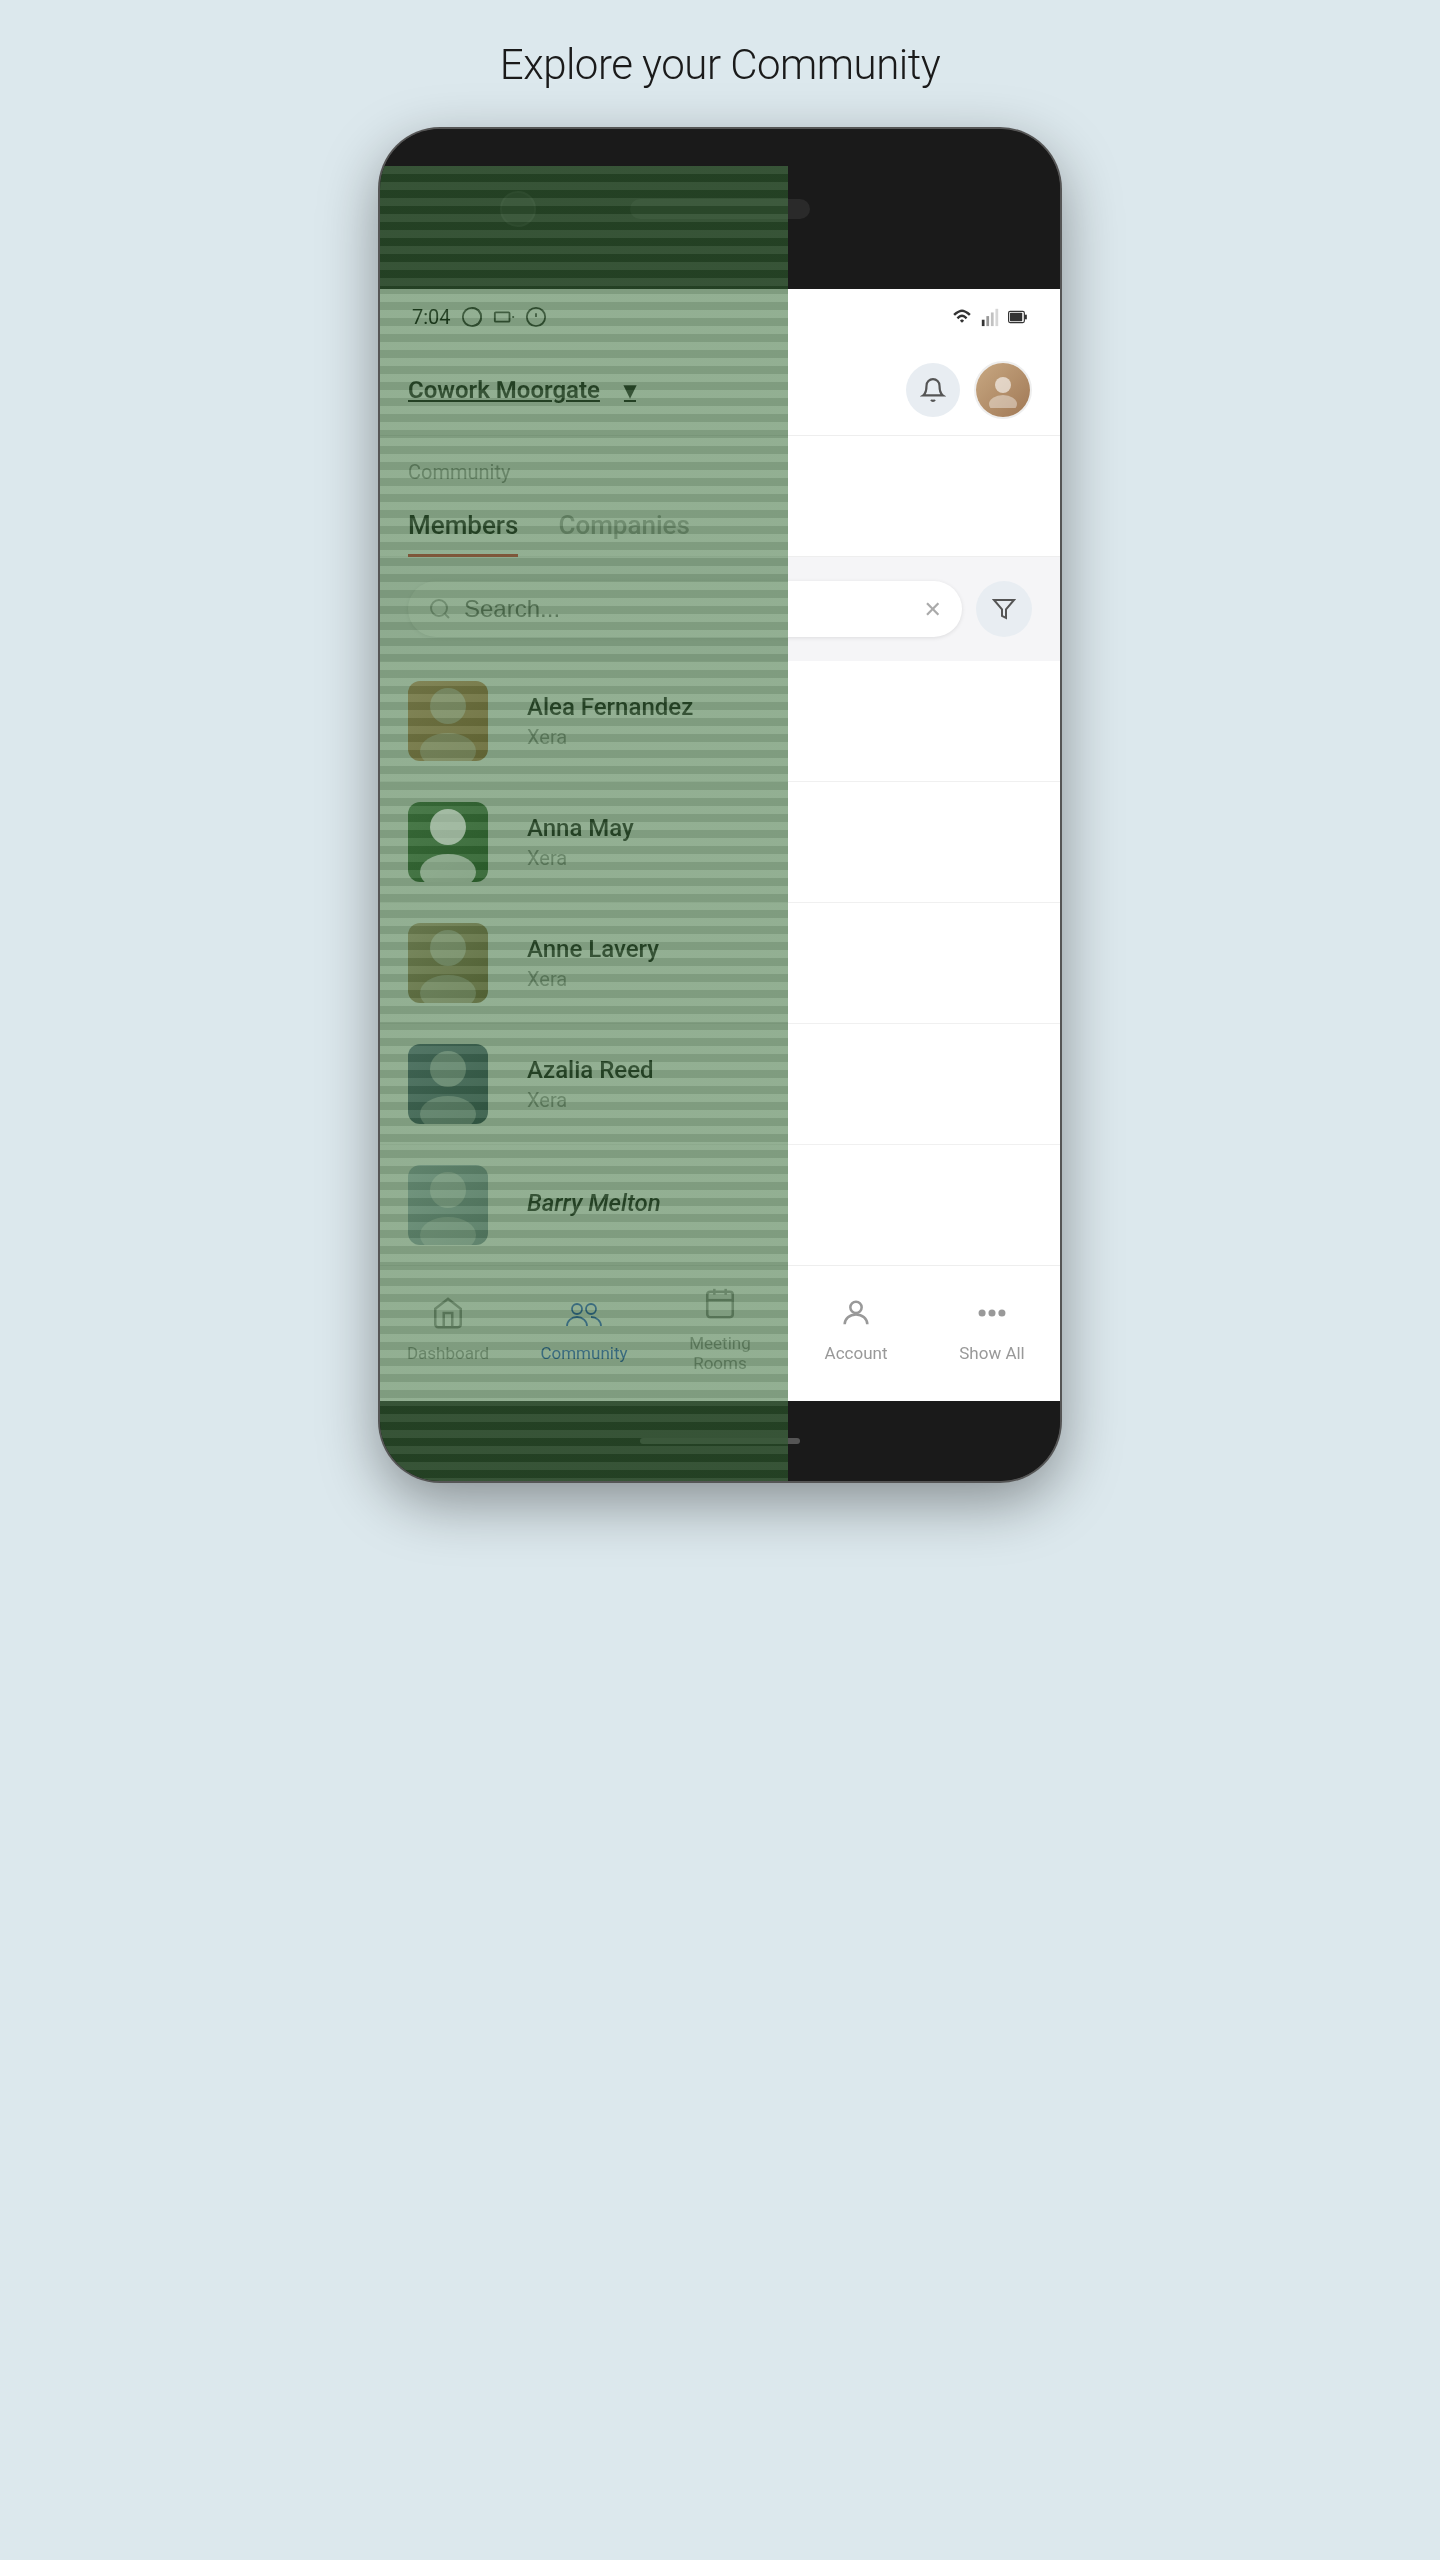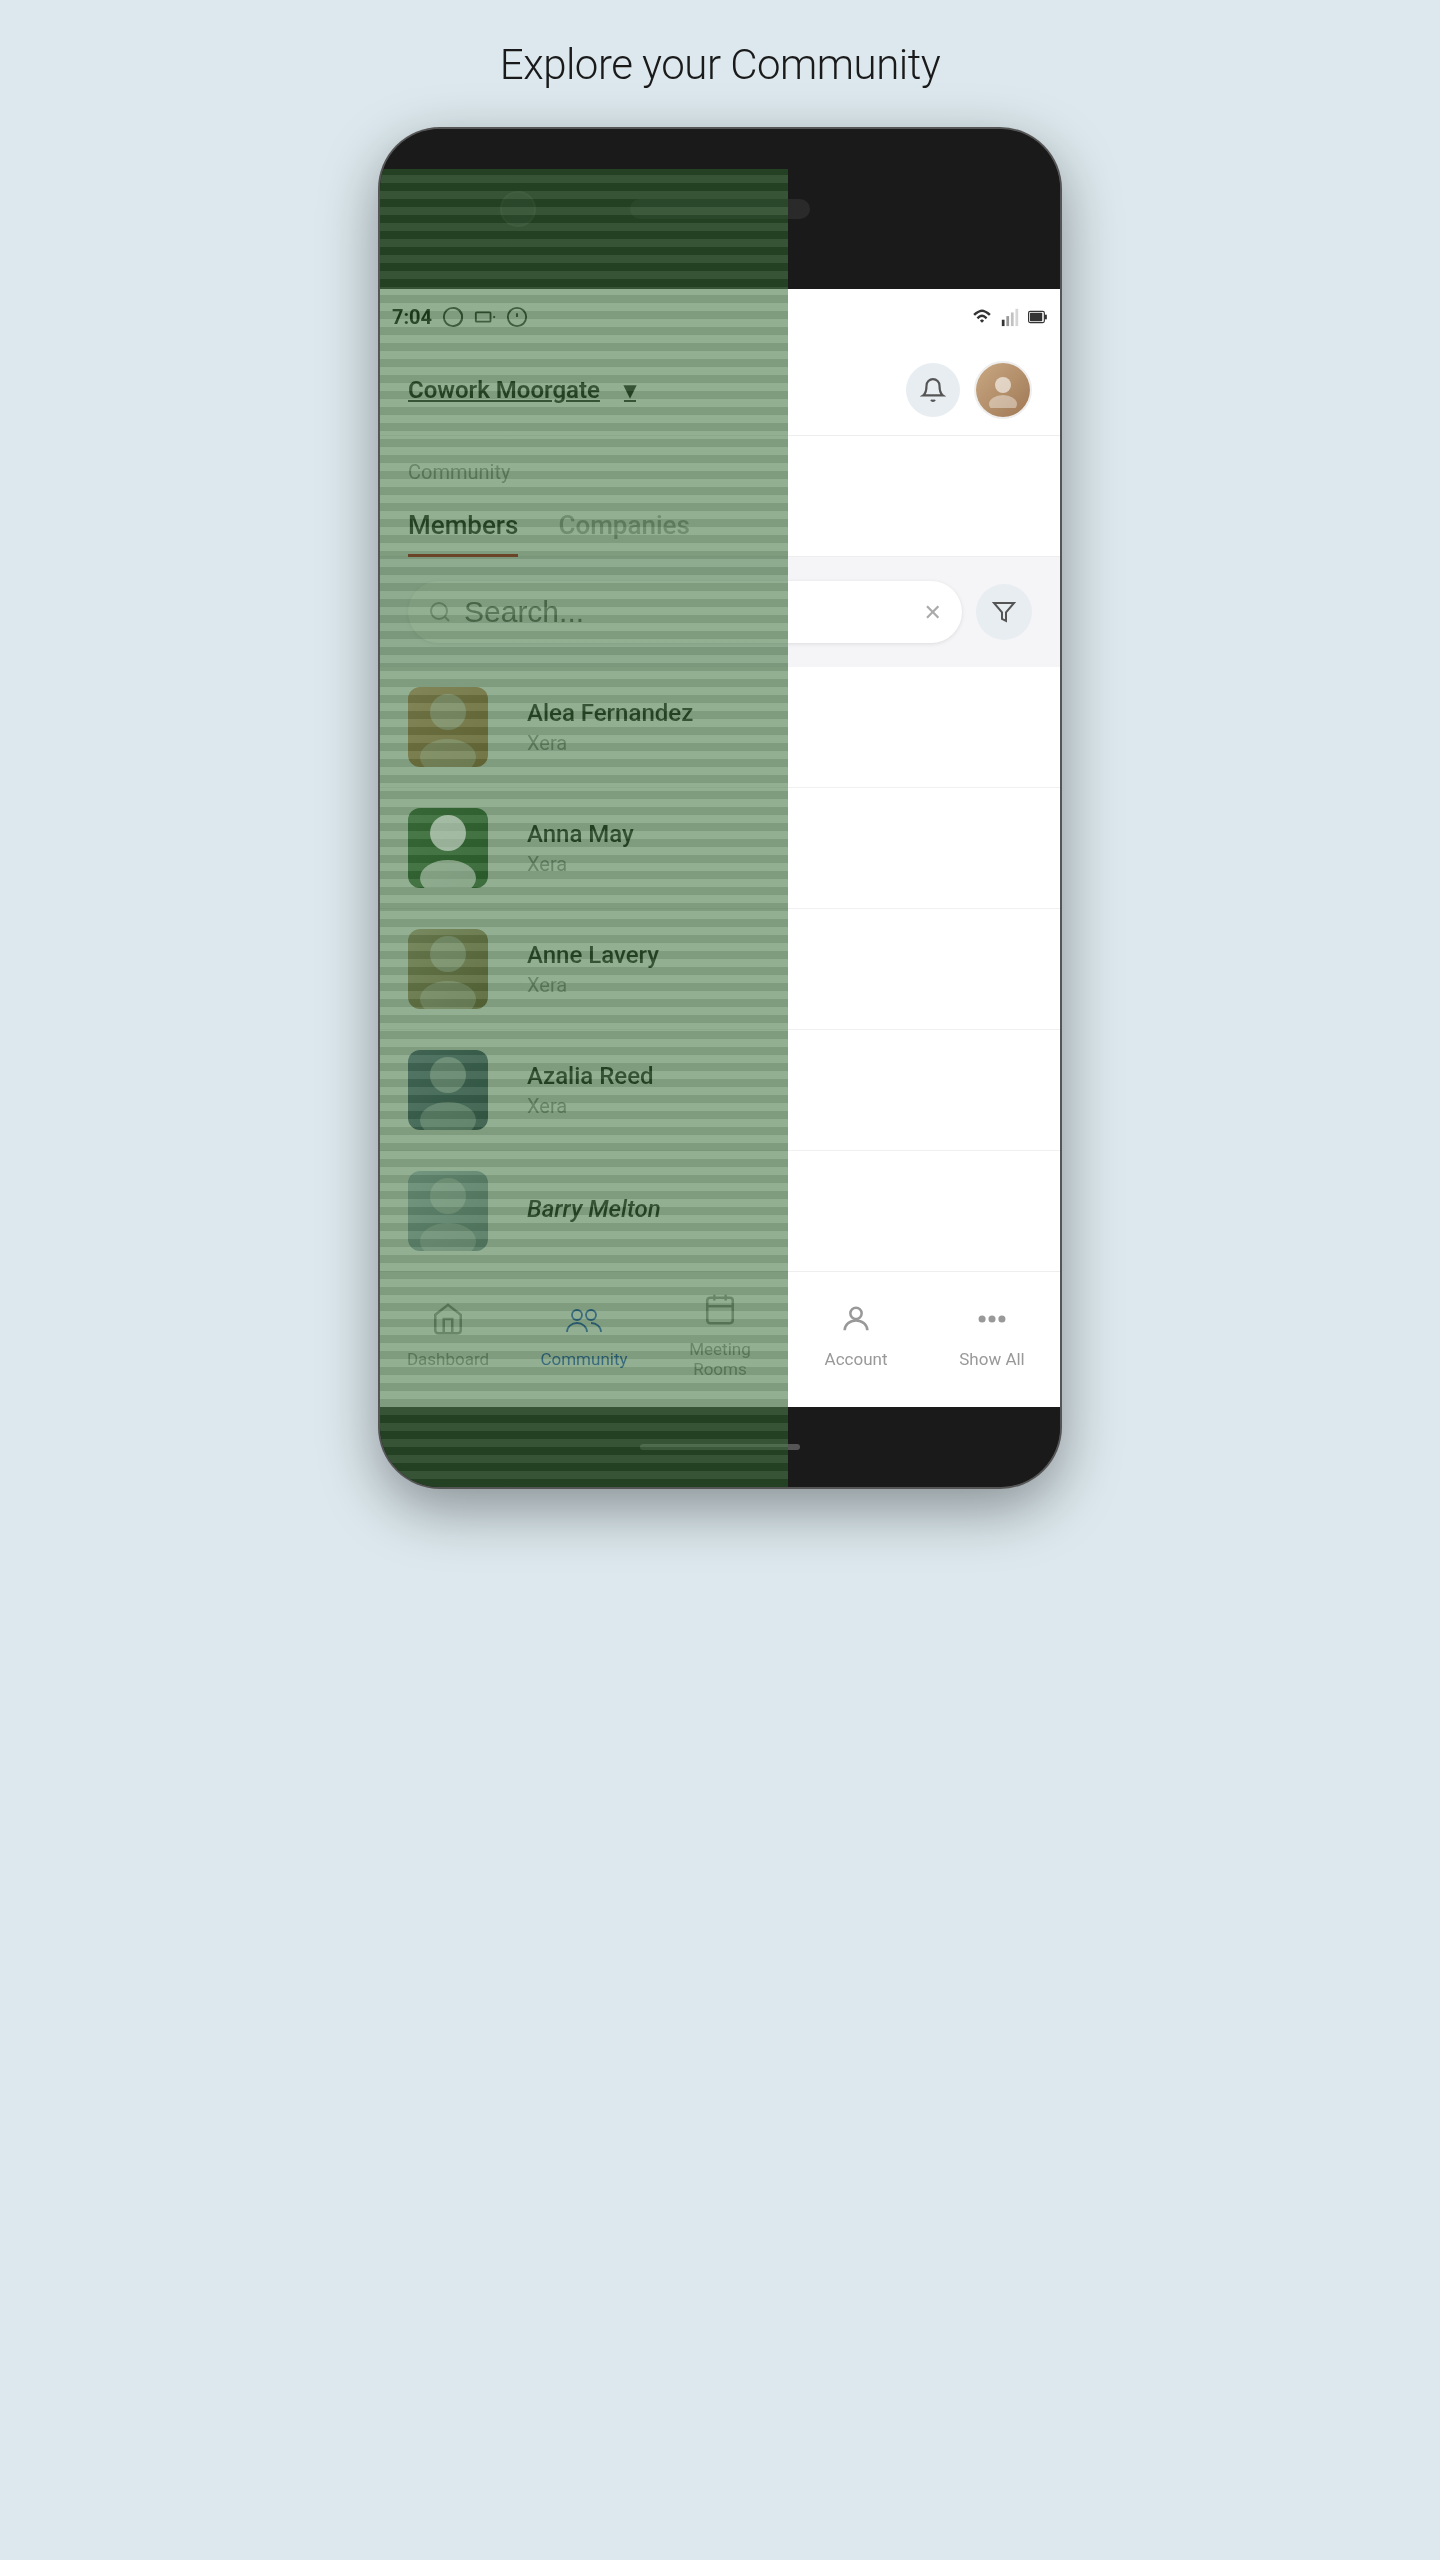--- a/index.html
+++ b/index.html
@@ -84,23 +84,23 @@
       width: 100%;
       min-height: 1000px;
     }
 
     
     .status-bar {
       background: white;
       display: flex;
       justify-content: space-between;
       align-items: center;
-      padding: 16px 12px;
+      padding: 16px 32px;
       font-size: 18px;
-      font-weight: 700;
+      font-weight: 400;
     }
 
     .status-left {
       display: flex;
       align-items: center;
       gap: 10px;
       font-size: 20px;
     }
 
     .status-icons {
@@ -223,21 +223,21 @@
       align-items: center;
       padding: 14px 20px;
       gap: 12px;
       box-shadow: 0 1px 4px rgba(0,0,0,0.1);
     }
 
     .search-input-el {
       flex: 1;
       border: none;
       outline: none;
-      font-size: 30px;
+      font-size: 24px;
       color: #14532d;
       background: transparent;
     }
 
     .clear-btn {
       color: #aaa;
       font-size: 22px;
       cursor: pointer;
     }
 

